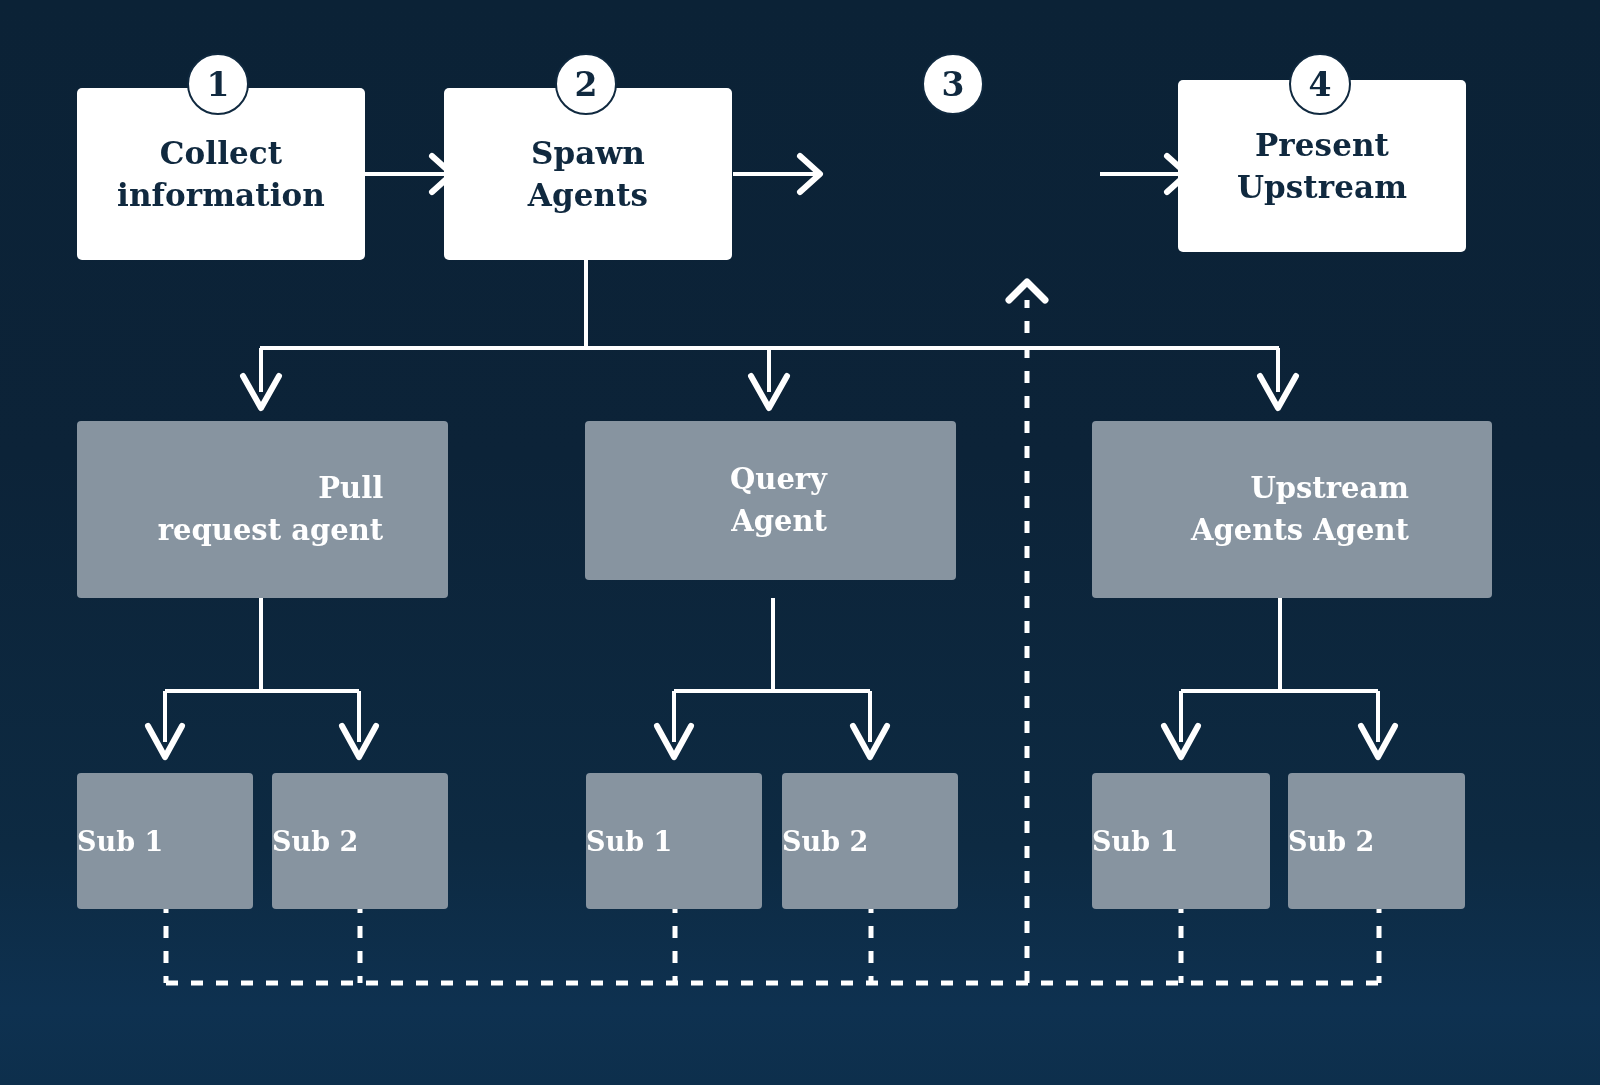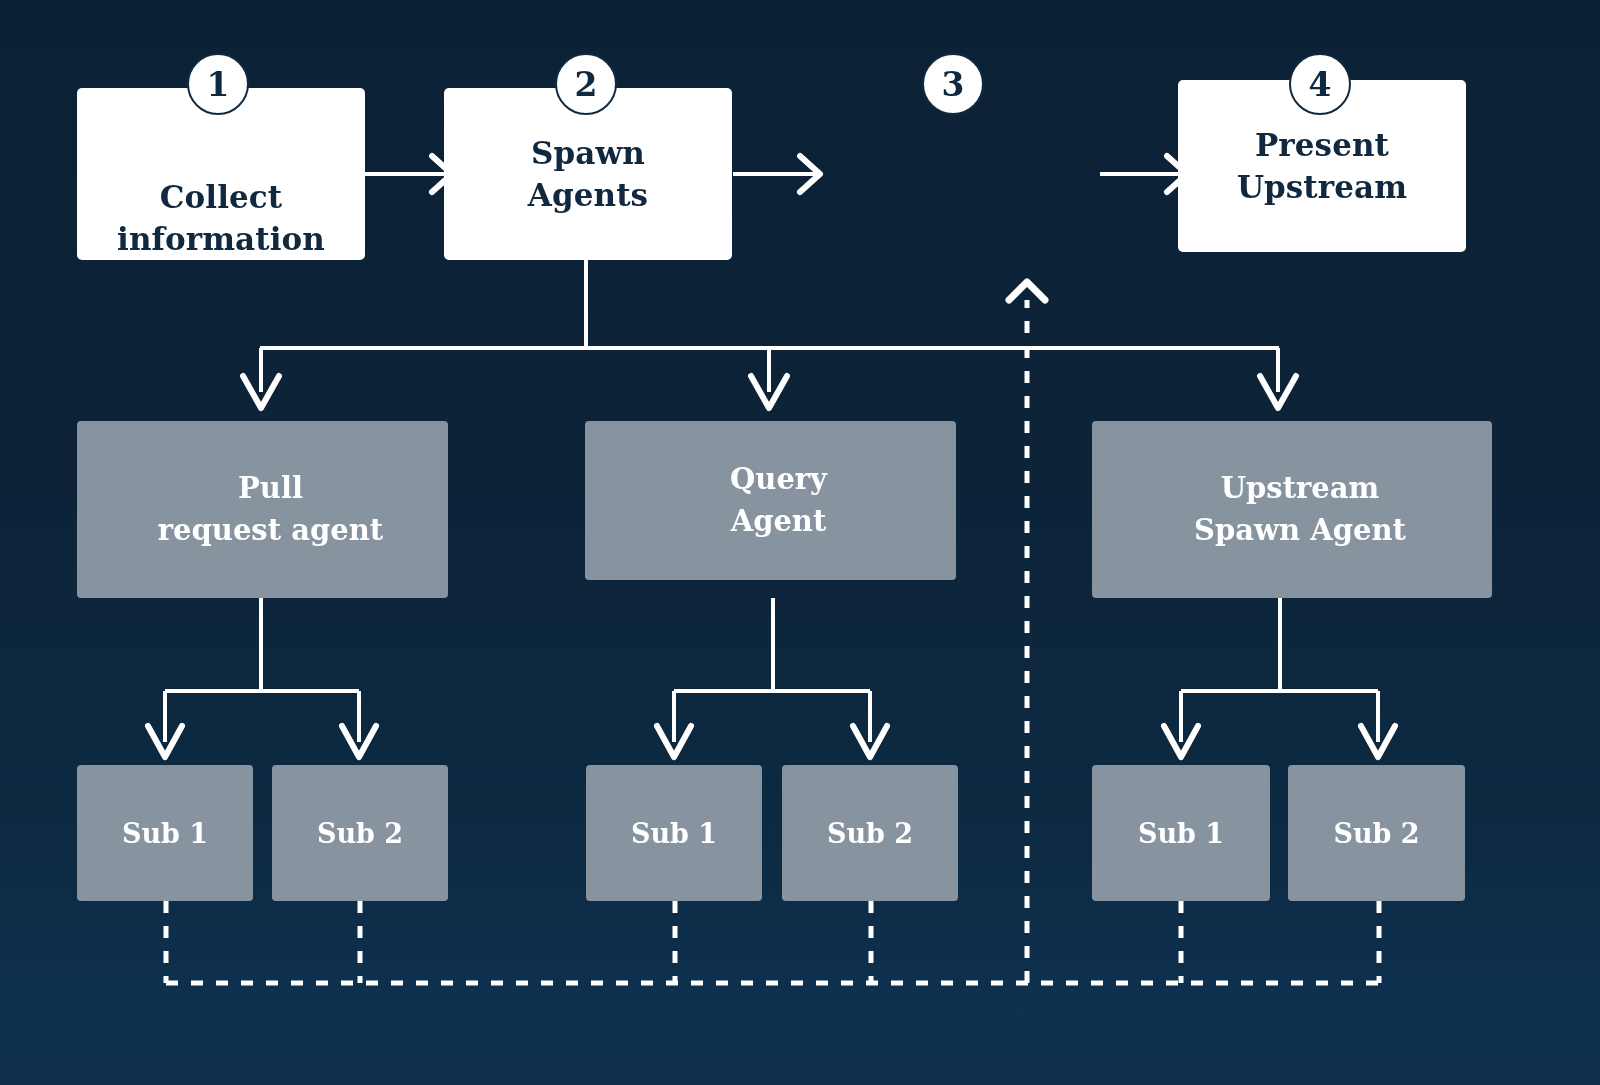--- a/index.html
+++ b/index.html
@@ -73,41 +73,42 @@
   }
 
   
   .agent-box {
     position: absolute;
     background: #8794a0;
     border-radius: 4px;
     display: flex;
     align-items: center;
     justify-content: center;
-    text-align: center;
+    text-align: right;
     box-sizing: border-box;
     padding-left: 16px;
   }
   .agent-label {
     color: #ffffff;
     font-size: 29px;
     font-weight: bold;
     line-height: 1.42;
     padding: 0 12px;
   }
 
   
   .sub-box {
     position: absolute;
     background: #8794a0;
     border-radius: 4px;
     display: flex;
     align-items: center;
-    justify-content: center;
-    box-sizing: border-box;
+    justify-content: flex-start;
+    box-sizing: border-box;
+    margin-top: 8px;
   }
   .sub-label {
     color: #ffffff;
     font-size: 27px;
     font-weight: bold;
     line-height: 1;
   }
 </style>
 </head>
 <body>
@@ -188,21 +189,21 @@
 
       <line x1="166" y1="983" x2="1380" y2="983"></line>
 
       <line x1="1027" y1="983" x2="1027" y2="300"></line>
     </g>
     <g>
       <polyline points="1009,300 1027,282 1045,300" fill="none" stroke="#ffffff" stroke-width="7" stroke-linecap="round" stroke-linejoin="round"></polyline>
     </g>
   </svg>
 
-  <div class="step-box" style="left:77px; top:88px; width:288px; height:172px;align-items:flex-end;">
+  <div class="step-box" style="left:77px; top:88px; width:288px; height:172px;">
     <div class="step-label">
       <span>Collect</span><br>
       <span>information</span>
     </div>
   </div>
   <div class="num-badge" style="left:187px; top:53px;">
     <span>1</span>
   </div>
 
   <div class="step-box" style="left:444px; top:88px; width:288px; height:172px;">
@@ -239,21 +240,21 @@
   <div class="agent-box" style="left:585px; top:421px; width:371px; height:159px;">
     <div class="agent-label">
       <span>Query</span><br>
       <span>Agent</span>
     </div>
   </div>
 
   <div class="agent-box" style="left:1092px; top:421px; width:400px; height:177px;">
     <div class="agent-label">
       <span>Upstream</span><br>
-      <span>Spawn Agent</span>
+      <span>Agents Agent</span>
     </div>
   </div>
 
   <div class="sub-box" style="left:77px; top:765px; width:176px; height:136px;">
     <span class="sub-label">Sub 1</span>
   </div>
   <div class="sub-box" style="left:272px; top:765px; width:176px; height:136px;">
     <span class="sub-label">Sub 2</span>
   </div>
 

